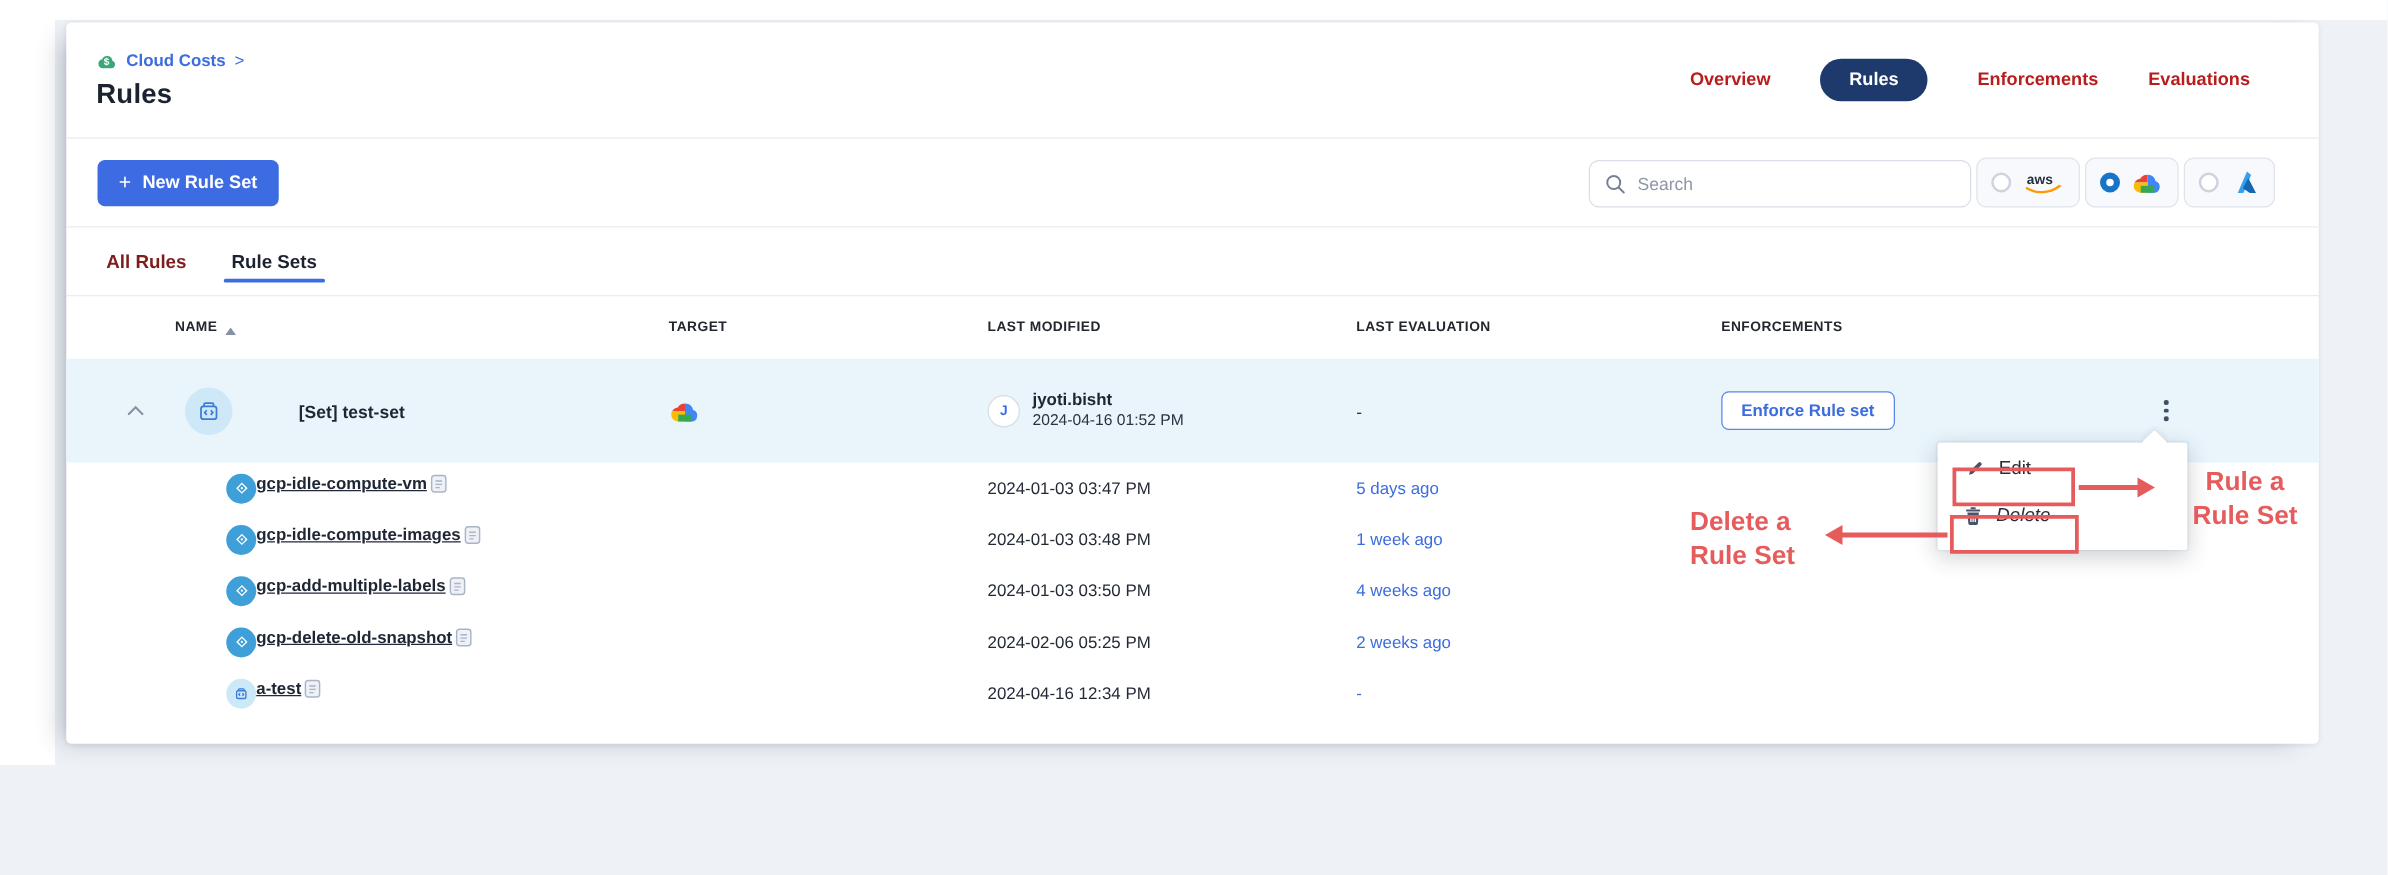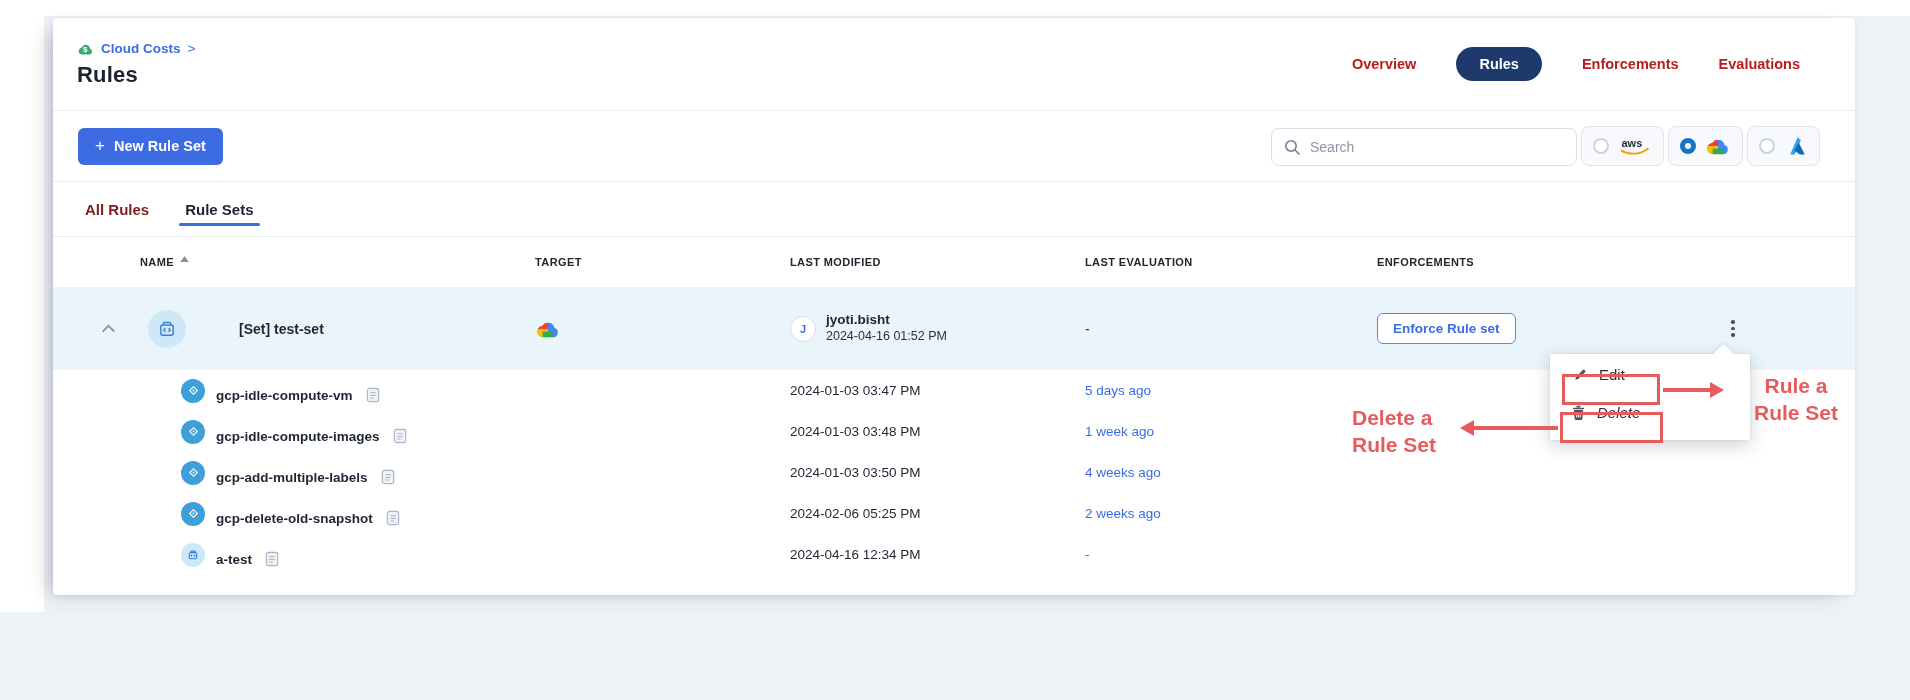--- a/index.html
+++ b/index.html
@@ -57,21 +57,21 @@
           border-bottom:1px solid #e9ecf1; }
   .tab { display:flex; align-items:center; font-size:15px; font-weight:600; color:#7f1d1d;
          cursor:pointer; position:relative; }
   .tab.active { color:#1b2230; font-weight:700; }
   .tab.active::after { content:""; position:absolute; left:-6px; right:-6px; bottom:10px;
                        height:3px; border-radius:3px; background:#3b6ce0; }
 
   
   .grid { display:grid; grid-template-columns:87px 395px 255px 295px 292px 340px 1fr; align-items:center; }
   .table-head { height:50px; font-size:11px; font-weight:700; letter-spacing:.4px; color:#22262e; }
-  .th { display:flex; align-items:flex-start; gap:6px; }
+  .th { display:flex; align-items:flex-end; gap:6px; }
 
   .ruleset-row { height:83px; background:#e9f5fb; }
   .expander { margin-left:48px; width:18px; height:12px; display:flex; align-items:center; cursor:pointer; }
   .name-cell { display:flex; align-items:center; gap:14px; }
   .set-avatar { width:38px; height:38px; border-radius:50%; background:#cfe8f8;
                 display:flex; align-items:center; justify-content:center; margin-left:8px; }
   .ruleset-name { font-size:14px; font-weight:700; color:#1e2533;margin-left:39px; }
   .owner { display:flex; align-items:center; gap:10px; }
   .avatar { width:26px; height:26px; border-radius:50%; background:#fff; border:1px solid #d8dde6;
             display:flex; align-items:center; justify-content:center;
@@ -80,21 +80,21 @@
   .owner-date { font-size:12.5px; color:#2c3240; line-height:1.25; }
   .dash { font-size:14px; color:#2c3240; }
   .btn-outline { height:31px; padding:0 15px; background:#fff; border:1.5px solid #5b86e8; color:#3b6ce0;
                  font-size:13.5px; font-weight:700; border-radius:6px; cursor:pointer;
                  font-family:"Liberation Sans", sans-serif; }
   .kebab { width:24px; height:24px; margin-left:4px; display:flex; flex-direction:column; align-items:center;
            justify-content:center; gap:3px; cursor:pointer; }
   .kebab i { width:3.5px; height:3.5px; border-radius:50%; background:#444f63; }
 
   .rule-row { height:41px; }
-  .rule-name-cell { display:flex; align-items:flex-end; gap:11px; padding-left:41px; }
+  .rule-name-cell { display:flex; align-items:flex-start; padding-left:41px;text-decoration:underline; }
   .rule-avatar { width:24px; height:24px; border-radius:50%; background:#3f9fd9;
                  display:flex; align-items:center; justify-content:center; }
   .rule-avatar.light { background:#cde9f7; }
   .rule-name { font-size:13.5px; font-weight:700; color:#1e2533; }
   .doc-icon { margin-left:2px; display:flex; cursor:pointer; }
   .cell-date { font-size:13.5px; color:#242a35; }
   .cell-link { font-size:13.5px; color:#3b6ce0; cursor:pointer; }
 
   
   .popup { position:absolute; left:1497px; top:336px; width:200px; height:86px; background:#fff;

